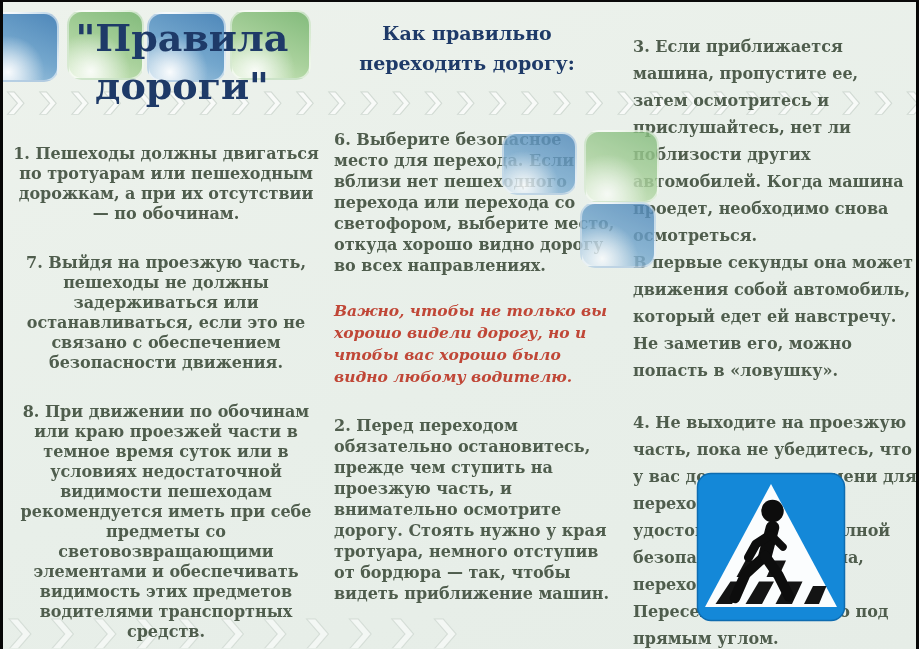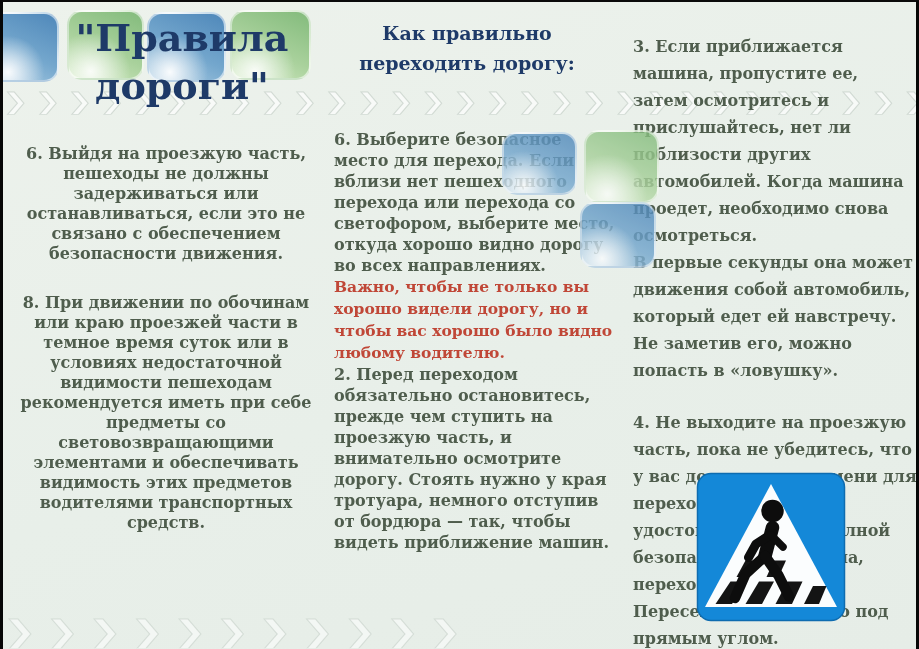--- a/index.html
+++ b/index.html
@@ -46,22 +46,22 @@
   .title-wrap{position:absolute;left:12px;top:12px;width:334px;z-index:3;text-align:center;
     color:#1e3a68;font-weight:bold;font-size:38px;line-height:48px;}
   
   .col{position:absolute;z-index:3;color:#4f5d4d;font-weight:bold;font-size:16px;line-height:20.5px;}
   .col p{margin:0;}
   #col1{left:6px;top:142px;width:314px;text-align:center;}
   #col1 p{margin-bottom:29px;line-height:20px;}
   .col2-heading{position:absolute;left:318px;top:16px;width:292px;z-index:3;text-align:center;
     color:#1e3a68;font-weight:bold;font-size:19px;line-height:30px;}
   #col2{left:331px;top:127px;width:284px;text-align:left;line-height:21px;}
-  #col2 .note{color:#c04737;font-size:15.5px;line-height:22px;}
-  #col2 .p2{}
+  #col2 .note{color:#c04737;font-style:italic;font-size:15.5px;margin-top:24px;line-height:22px;}
+  #col2 .p2{margin-top:27px;}
   #col3{left:630px;top:31px;width:284px;text-align:left;line-height:27px;}
   #col3 .p4{margin-top:25px;}
   
   .sign{position:absolute;left:692px;top:470px;width:152px;height:150px;z-index:4;}
 </style>
 </head>
 <body>
 
 <div class="page">
 
@@ -72,21 +72,22 @@
   <div id="tsq2" class="sq sq-green title-sq"></div>
   <div id="tsq3" class="sq sq-blue title-sq"></div>
   <div id="tsq4" class="sq sq-green title-sq"></div>
 
   <div class="title-wrap">
     <div>"Правила</div>
     <div>дороги"</div>
   </div>
 
   <div id="col1" class="col">
-    <p>6. Выйдя на проезжую часть, пешеходы не должны задерживаться или останавливаться, если это не связано с обеспечением безопасности движения.</p>
+    <p>1. Пешеходы должны двигаться по тротуарам или пешеходным дорожкам, а при их отсутствии — по обочинам.</p>
+    <p>7. Выйдя на проезжую часть, пешеходы не должны задерживаться или останавливаться, если это не связано с обеспечением безопасности движения.</p>
     <p>8. При движении по обочинам или краю проезжей части в темное время суток или в условиях недостаточной видимости пешеходам рекомендуется иметь при себе предметы со световозвращающими элементами и обеспечивать видимость этих предметов водителями транспортных средств.</p>
   </div>
 
   <div class="col2-heading">Как правильно переходить дорогу:</div>
 
   <div id="col2" class="col">
     <p>6. Выберите безопасное место для перехода. Если вблизи нет пешеходного перехода или перехода со светофором, выберите место, откуда хорошо видно дорогу во всех направлениях.</p>
     <p class="note">Важно, чтобы не только вы хорошо видели дорогу, но и чтобы вас хорошо было видно любому водителю.</p>
     <p class="p2">2. Перед переходом обязательно остановитесь, прежде чем ступить на проезжую часть, и внимательно осмотрите дорогу. Стоять нужно у края тротуара, немного отступив от бордюра — так, чтобы видеть приближение машин.</p>
   </div>

